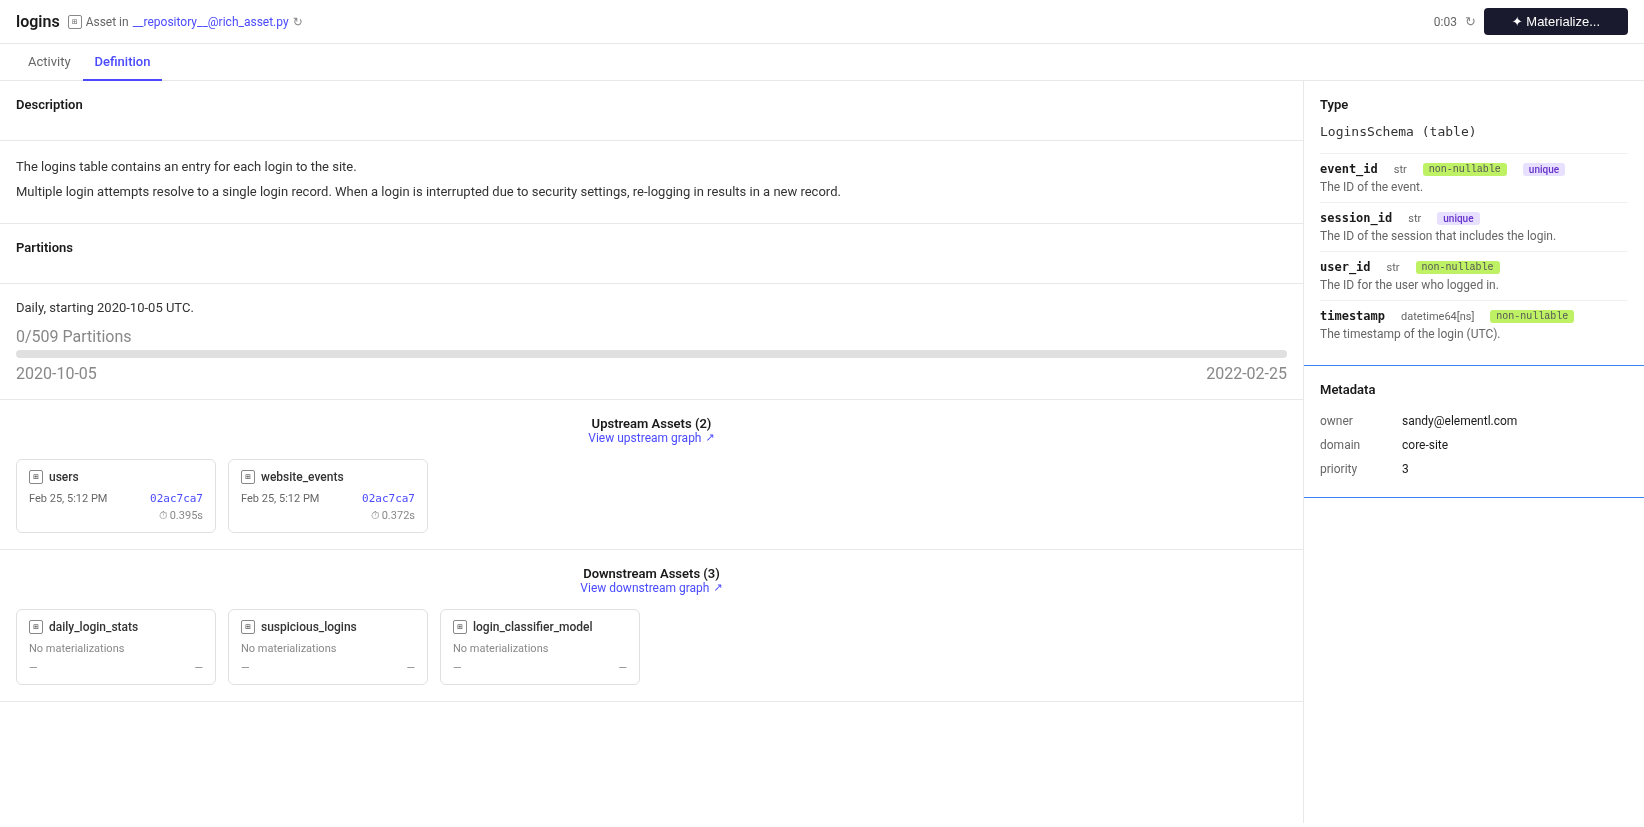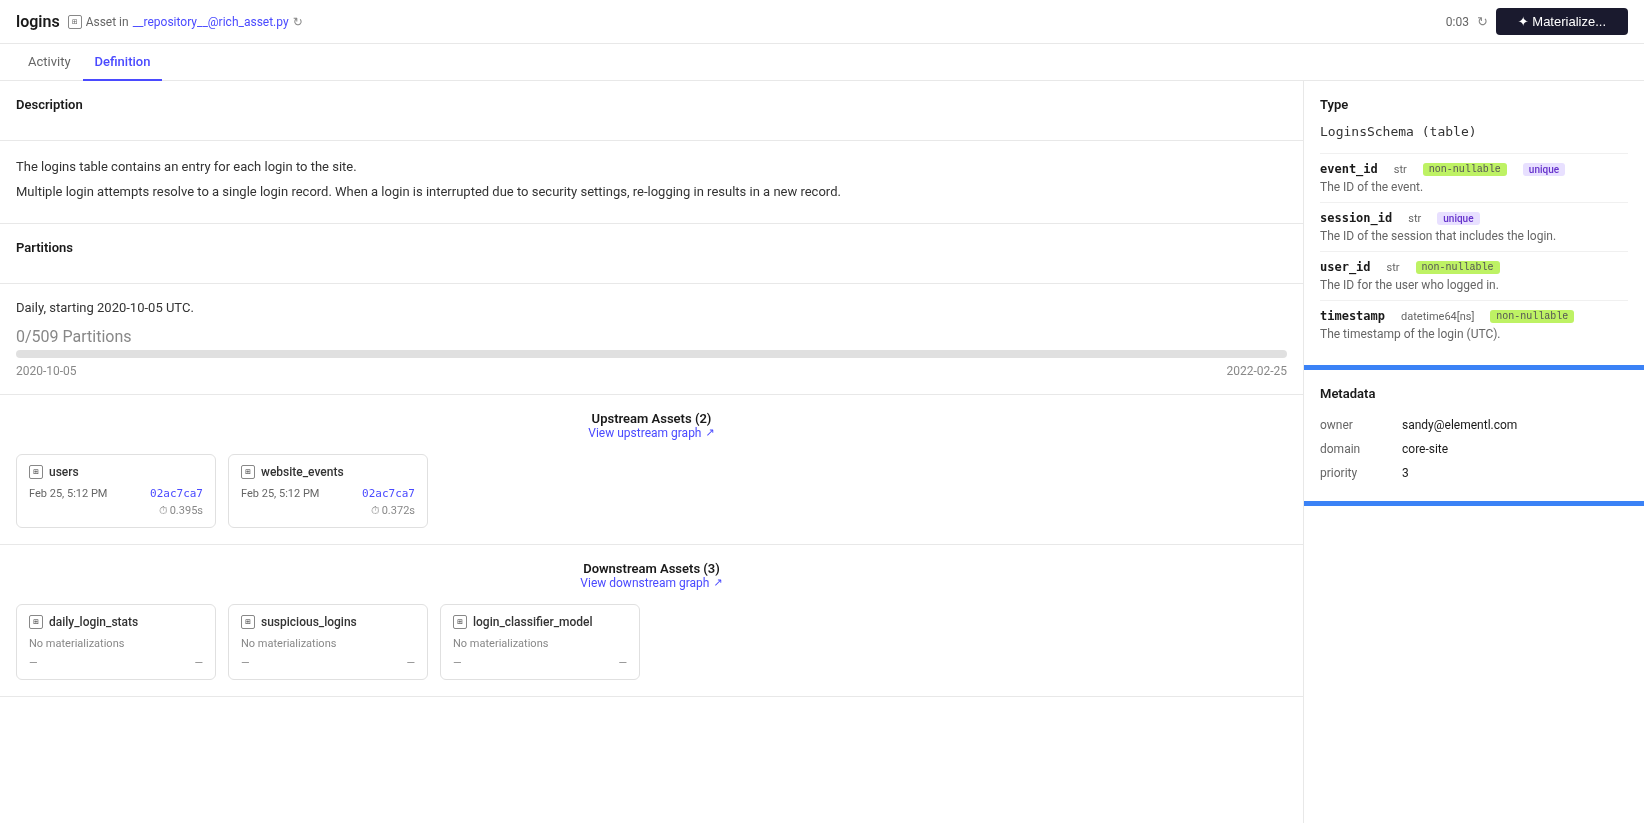--- a/index.html
+++ b/index.html
@@ -18,21 +18,21 @@
     .page-title { font-size: 16px; font-weight: 600; color: #1a1a1a; }
     .asset-link { font-size: 12px; color: #666; display: flex; align-items: center; gap: 4px; }
     .asset-link a { color: #4a4aff; text-decoration: none; }
     .header-right { display: flex; align-items: center; gap: 8px; }
     .timer { font-size: 12px; color: #666; }
     .materialize-btn {
       background: #1a1a2e;
       color: #fff;
       border: none;
       border-radius: 4px;
-      padding: 6px 22px;
+      padding: 6px 28px;
       font-size: 13px;
       cursor: pointer;
       display: flex;
       align-items: center;
       gap: 6px;
     }
 
     
     .tabs {
       display: flex;
@@ -114,21 +114,21 @@
     }
     .progress-bar-fill {
       height: 100%;
       background: #c0c0c0;
       border-radius: 4px;
       width: 0%;
     }
     .partition-dates {
       display: flex;
       justify-content: space-between;
-      font-size: 12px;
+      font-size: 16px;
       color: #888;
     }
 
     
     .assets-header {
       display: flex;
       justify-content: space-between;
       align-items: center;
       margin-bottom: 14px;
       flex-direction: column;
@@ -172,21 +172,21 @@
       align-items: center;
       font-size: 11px;
     }
     .asset-card-date { color: #666; }
     .asset-card-hash { color: #4a4aff; font-family: monospace; }
     .asset-card-time { color: #888; display: flex; align-items: center; gap: 2px; }
     .asset-card-no-mat { color: #888; font-size: 11px; margin-bottom: 6px; }
 
     
     .right-section {
-      border-bottom: 5px solid #3b82f6;
+      border-bottom: 1px solid #3b82f6;
       padding: 16px;
     }
     .right-section-title {
       font-size: 13px;
       font-weight: 600;
       margin-bottom: 12px;
     }
     .type-schema {
       font-family: monospace;
       font-size: 13px;

